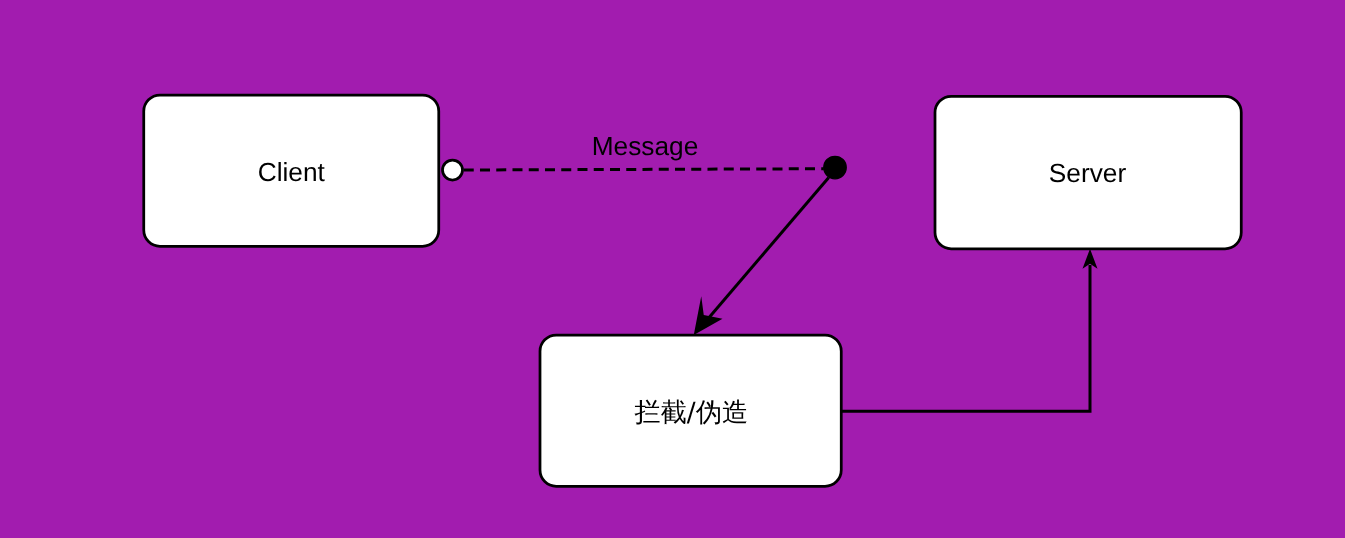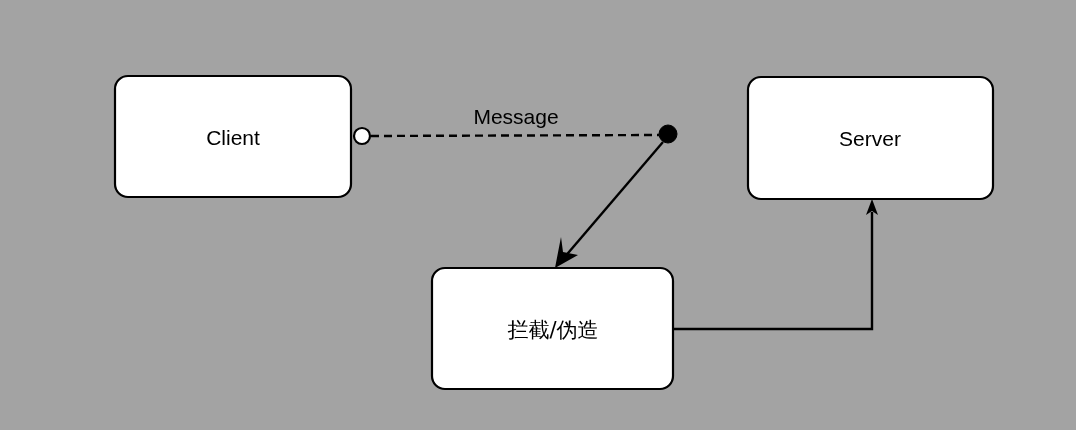--- a/index.html
+++ b/index.html
@@ -8,21 +8,21 @@
     padding: 0;
     background: #ffffff;
   }
   body {
     font-family: "Liberation Sans", "DejaVu Sans", sans-serif;
   }
   #canvas {
     position: relative;
     width: 1076px;
     height: 430px;
-    background: #a3a3a3;
+    background: #a21caf;
     overflow: hidden;
   }
   #diagram-svg {
     position: absolute;
     top: 0;
     left: 0;
     width: 1076px;
     height: 430px;
     display: block;
   }

